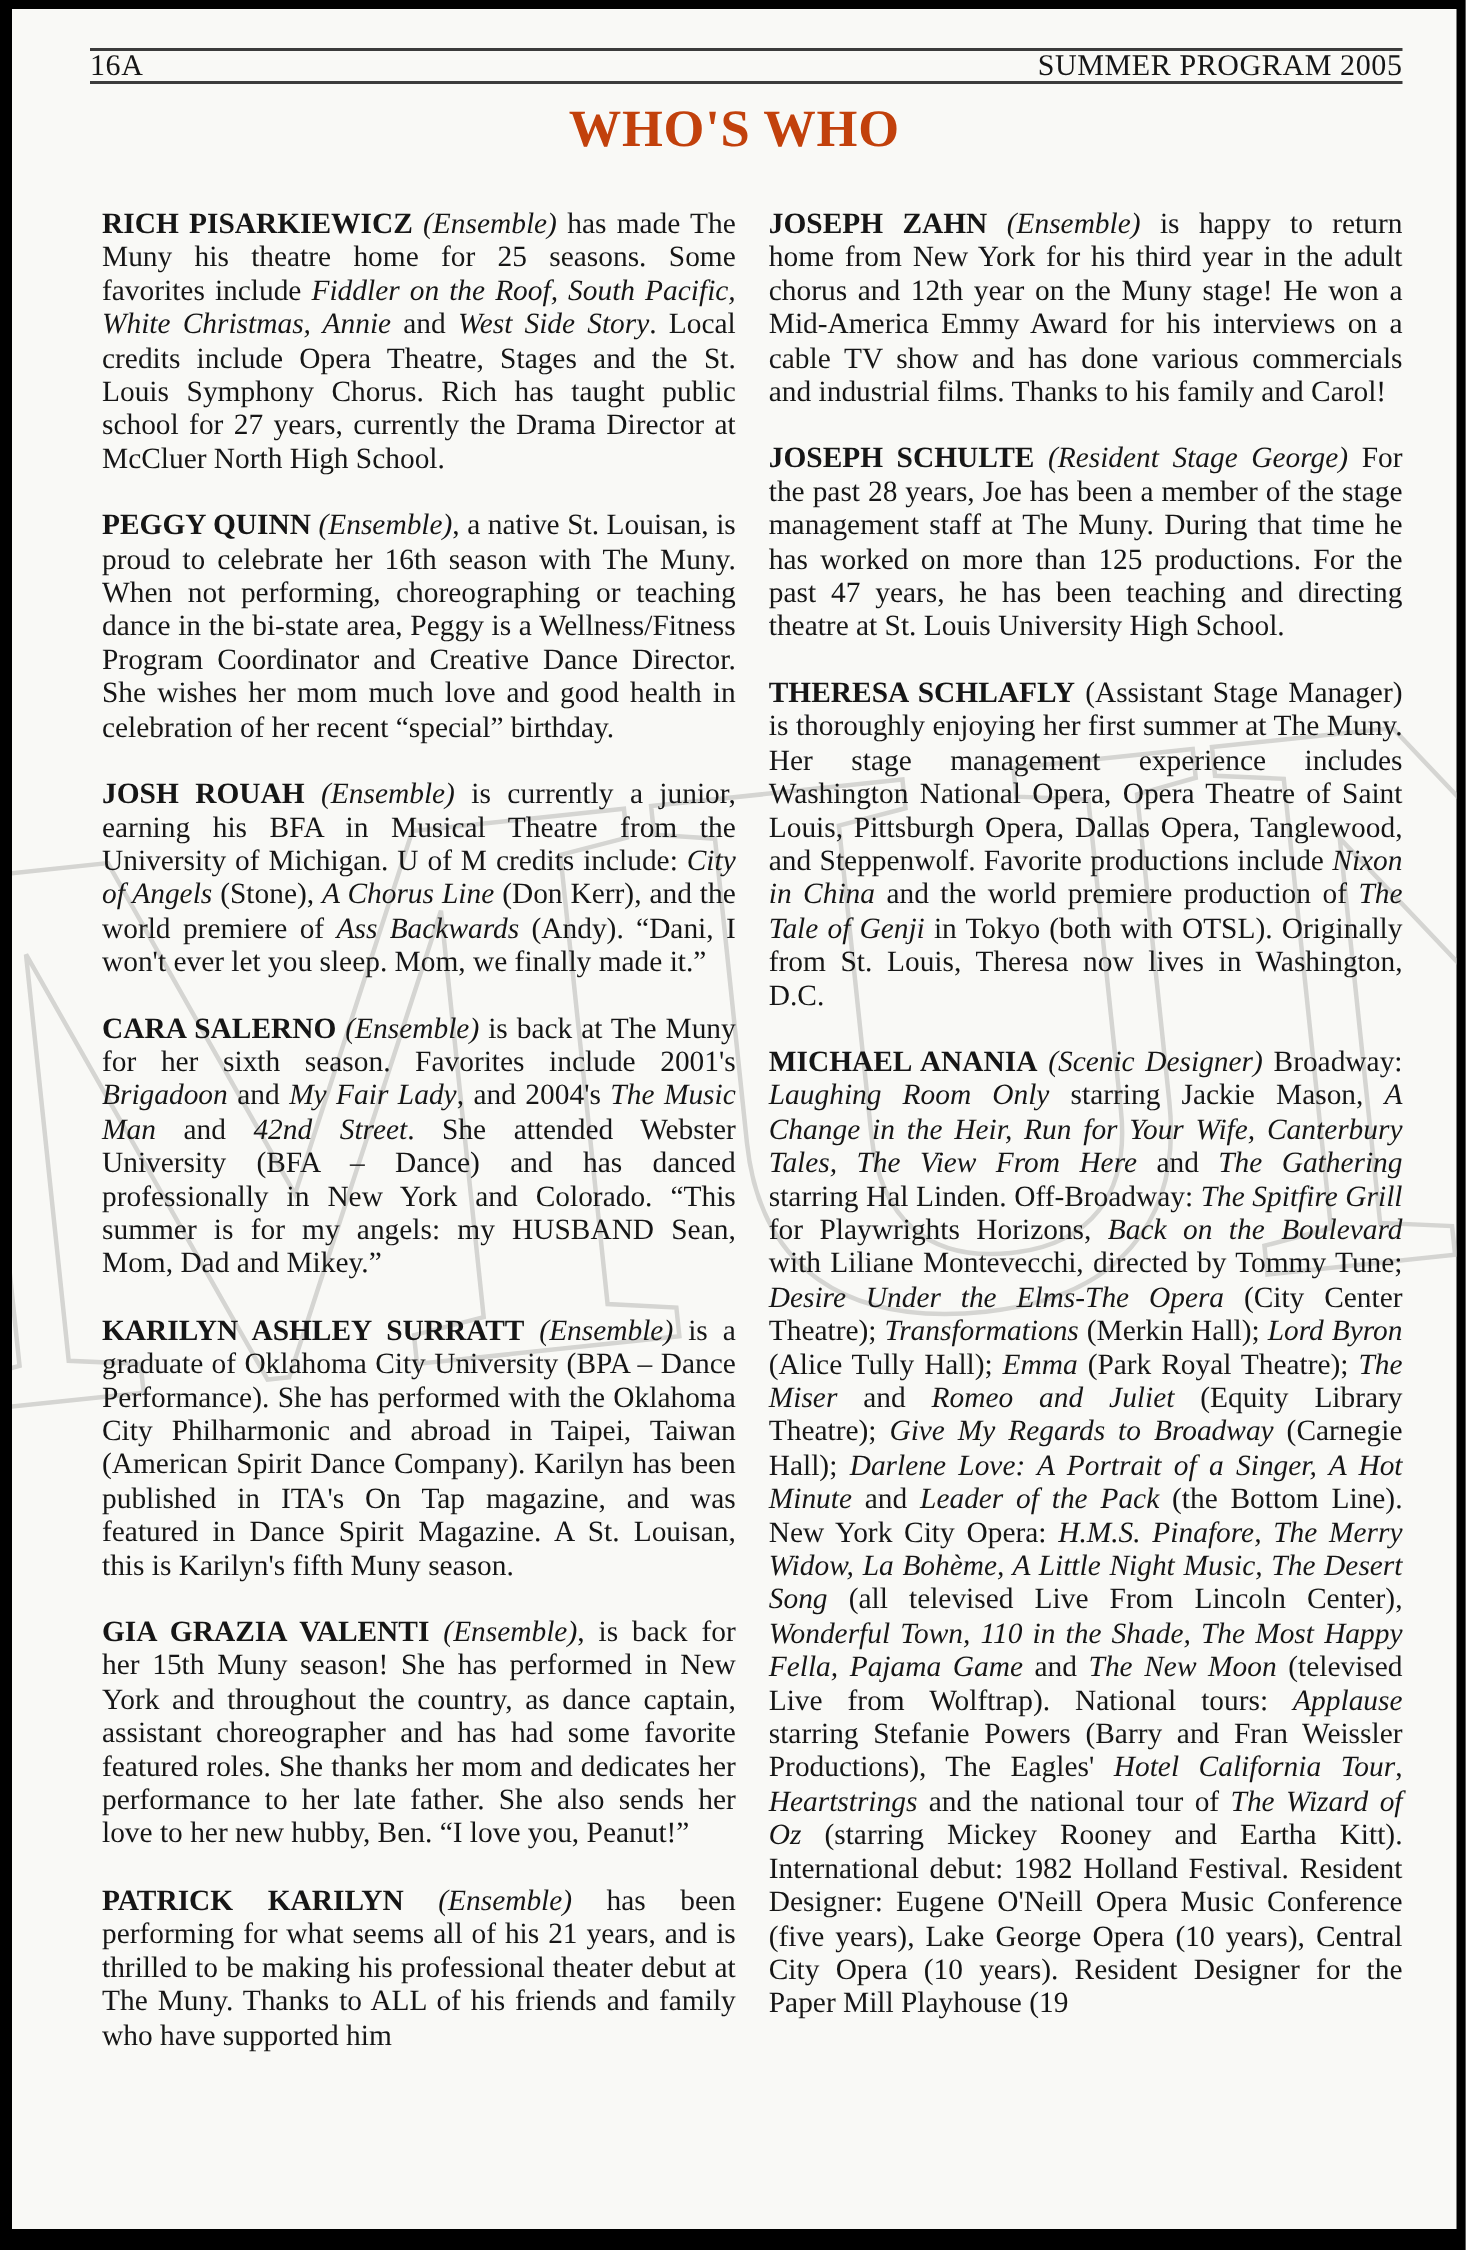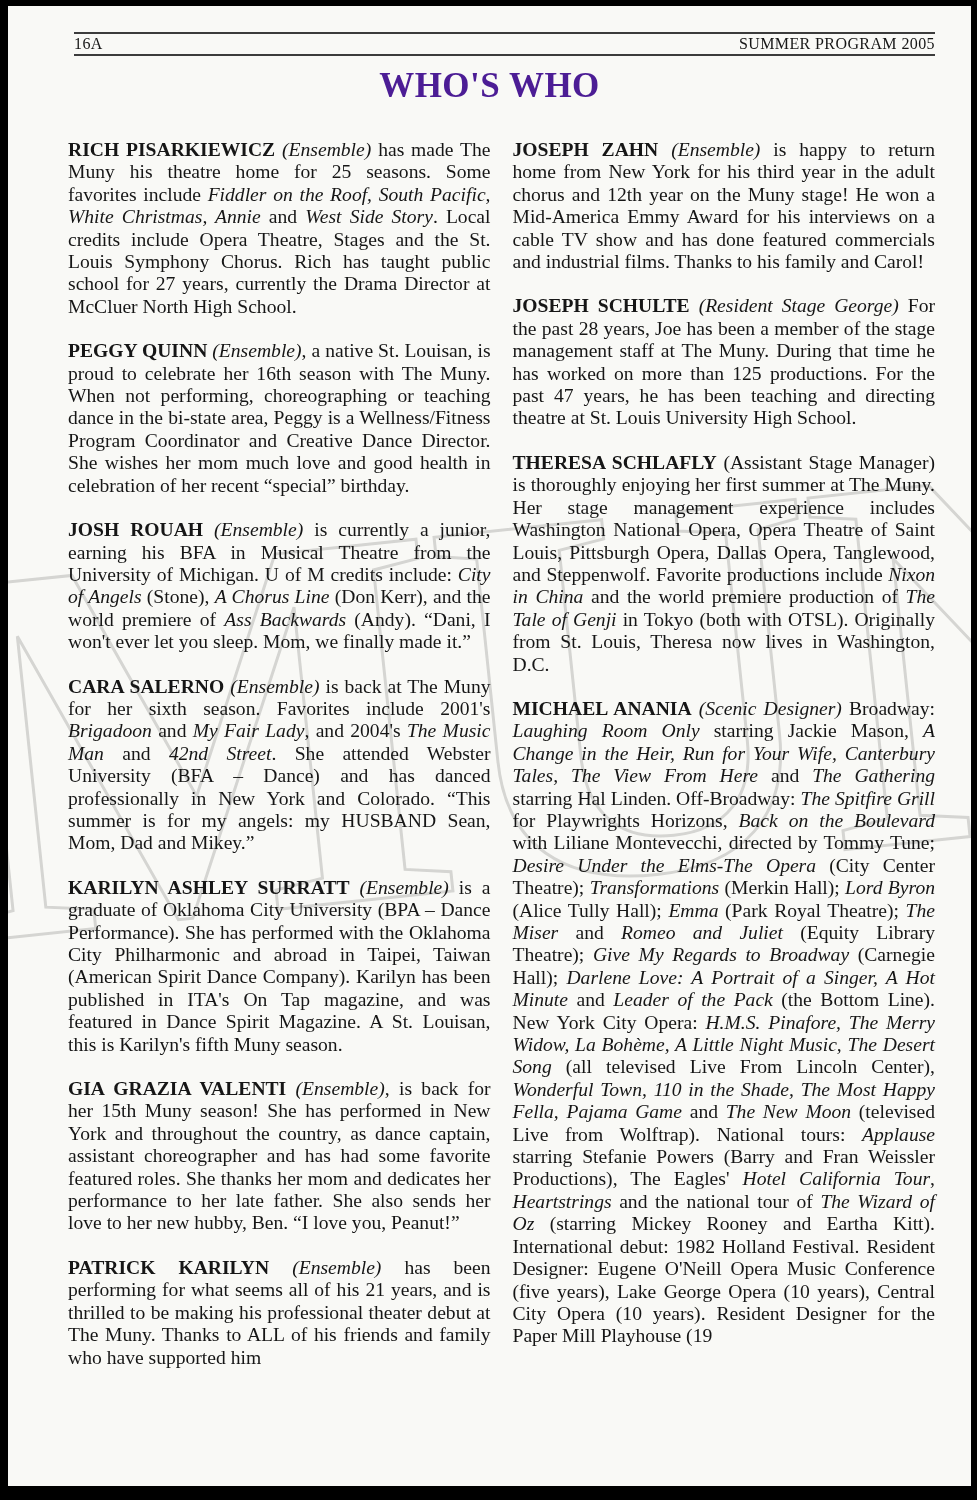--- a/index.html
+++ b/index.html
@@ -6,26 +6,26 @@
   body { width:977px; height:1500px; background:#000; position:relative;
          font-family:"Liberation Serif", serif; }
   .scan { position:absolute; inset:0; background:#000; }
   .page { position:absolute; left:8px; top:6px; width:963px; height:1480px;
           background:#f9f9f6; overflow:hidden; }
   .watermark { position:absolute; top:400px; left:-70px; z-index:0;
                font-family:"Liberation Serif", serif; font-weight:700;
                font-size:540px; line-height:1; white-space:nowrap;
                color:transparent; -webkit-text-stroke:3px #c9c9c6;
                transform:rotate(-6deg); letter-spacing:-0.02em; opacity:.75; }
-  .header { position:absolute; left:66px; right:36px; top:26px; height:24px;
+  .header { position:absolute; left:52px; right:36px; top:26px; height:24px;
             border-top:2px solid #3c3c3c; border-bottom:2px solid #3c3c3c;
             display:flex; justify-content:space-between; align-items:center;
-            font-size:16px; color:#161616; letter-spacing:.4px; z-index:2; }
+            font-size:20px; color:#161616; letter-spacing:.4px; z-index:2; }
   .title { position:absolute; left:0; right:0; top:60px; text-align:center;
-           font-size:35px; font-weight:700; color:#4c1d95; letter-spacing:.5px;
+           font-size:35px; font-weight:700; color:#c2410c; letter-spacing:.5px;
            z-index:2; }
   .columns { position:absolute; left:60px; right:36px; top:109px; bottom:0;
              display:flex; gap:22px; z-index:1;margin-top:24px; }
   .col { flex:1 1 0; color:#161616; font-size:19.6px; line-height:22.4px; }
   .entry { text-align:justify; margin-bottom:22px; }
   .b { font-weight:700; }
   .i { font-style:italic; }
 </style>
 </head>
 <body>
@@ -42,20 +42,20 @@
       <div class="col">
           <p class="entry"><span class="b">RICH PISARKIEWICZ</span><span> </span><span class="i">(Ensemble)</span><span> has made The Muny his theatre home for 25 seasons. Some favorites include </span><span class="i">Fiddler on the Roof, South Pacific, White Christmas, Annie</span><span> and </span><span class="i">West Side Story</span><span>. Local credits include Opera Theatre, Stages and the St. Louis Symphony Chorus. Rich has taught public school for 27 years, currently the Drama Director at McCluer North High School.</span></p>
           <p class="entry"><span class="b">PEGGY QUINN</span><span> </span><span class="i">(Ensemble)</span><span>, a native St. Louisan, is proud to celebrate her 16th season with The Muny. When not performing, choreographing or teaching dance in the bi-state area, Peggy is a Wellness/Fitness Program Coordinator and Creative Dance Director. She wishes her mom much love and good health in celebration of her recent “special” birthday.</span></p>
           <p class="entry"><span class="b">JOSH ROUAH</span><span> </span><span class="i">(Ensemble)</span><span> is currently a junior, earning his BFA in Musical Theatre from the University of Michigan. U of M credits include: </span><span class="i">City of Angels</span><span> (Stone), </span><span class="i">A Chorus Line</span><span> (Don Kerr), and the world premiere of </span><span class="i">Ass Backwards</span><span> (Andy). “Dani, I won't ever let you sleep. Mom, we finally made it.”</span></p>
           <p class="entry"><span class="b">CARA SALERNO</span><span> </span><span class="i">(Ensemble)</span><span> is back at The Muny for her sixth season. Favorites include 2001's </span><span class="i">Brigadoon</span><span> and </span><span class="i">My Fair Lady</span><span>, and 2004's </span><span class="i">The Music Man</span><span> and </span><span class="i">42nd Street</span><span>. She attended Webster University (BFA – Dance) and has danced professionally in New York and Colorado. “This summer is for my angels: my HUSBAND Sean, Mom, Dad and Mikey.”</span></p>
           <p class="entry"><span class="b">KARILYN ASHLEY SURRATT</span><span> </span><span class="i">(Ensemble)</span><span> is a graduate of Oklahoma City University (BPA – Dance Performance). She has performed with the Oklahoma City Philharmonic and abroad in Taipei, Taiwan (American Spirit Dance Company). Karilyn has been published in ITA's On Tap magazine, and was featured in Dance Spirit Magazine. A St. Louisan, this is Karilyn's fifth Muny season.</span></p>
           <p class="entry"><span class="b">GIA GRAZIA VALENTI</span><span> </span><span class="i">(Ensemble)</span><span>, is back for her 15th Muny season! She has performed in New York and throughout the country, as dance captain, assistant choreographer and has had some favorite featured roles. She thanks her mom and dedicates her performance to her late father. She also sends her love to her new hubby, Ben. “I love you, Peanut!”</span></p>
           <p class="entry"><span class="b">PATRICK KARILYN</span><span> </span><span class="i">(Ensemble)</span><span> has been performing for what seems all of his 21 years, and is thrilled to be making his professional theater debut at The Muny. Thanks to ALL of his friends and family who have supported him</span></p>
         </div>
       <div class="col">
-          <p class="entry"><span class="b">JOSEPH ZAHN</span><span> </span><span class="i">(Ensemble)</span><span> is happy to return home from New York for his third year in the adult chorus and 12th year on the Muny stage! He won a Mid-America Emmy Award for his interviews on a cable TV show and has done featured commercials and industrial films. Thanks to his family and Carol!</span></p>
+          <p class="entry"><span class="b">JOSEPH ZAHN</span><span> </span><span class="i">(Ensemble)</span><span> is happy to return home from New York for his third year in the adult chorus and 12th year on the Muny stage! He won a Mid-America Emmy Award for his interviews on a cable TV show and has done various commercials and industrial films. Thanks to his family and Carol!</span></p>
           <p class="entry"><span class="b">JOSEPH SCHULTE</span><span> </span><span class="i">(Resident Stage George)</span><span> For the past 28 years, Joe has been a member of the stage management staff at The Muny. During that time he has worked on more than 125 productions. For the past 47 years, he has been teaching and directing theatre at St. Louis University High School.</span></p>
           <p class="entry"><span class="b">THERESA SCHLAFLY</span><span> (Assistant Stage Manager) is thoroughly enjoying her first summer at The Muny. Her stage management experience includes Washington National Opera, Opera Theatre of Saint Louis, Pittsburgh Opera, Dallas Opera, Tanglewood, and Steppenwolf. Favorite productions include </span><span class="i">Nixon in China</span><span> and the world premiere production of </span><span class="i">The Tale of Genji</span><span> in Tokyo (both with OTSL). Originally from St. Louis, Theresa now lives in Washington, D.C.</span></p>
           <p class="entry"><span class="b">MICHAEL ANANIA</span><span> </span><span class="i">(Scenic Designer)</span><span> Broadway: </span><span class="i">Laughing Room Only</span><span> starring Jackie Mason, </span><span class="i">A Change in the Heir, Run for Your Wife, Canterbury Tales, The View From Here</span><span> and </span><span class="i">The Gathering</span><span> starring Hal Linden. Off-Broadway: </span><span class="i">The Spitfire Grill</span><span> for Playwrights Horizons, </span><span class="i">Back on the Boulevard</span><span> with Liliane Montevecchi, directed by Tommy Tune; </span><span class="i">Desire Under the Elms-The Opera</span><span> (City Center Theatre); </span><span class="i">Transformations</span><span> (Merkin Hall); </span><span class="i">Lord Byron</span><span> (Alice Tully Hall); </span><span class="i">Emma</span><span> (Park Royal Theatre); </span><span class="i">The Miser</span><span> and </span><span class="i">Romeo and Juliet</span><span> (Equity Library Theatre); </span><span class="i">Give My Regards to Broadway</span><span> (Carnegie Hall); </span><span class="i">Darlene Love: A Portrait of a Singer, A Hot Minute</span><span> and </span><span class="i">Leader of the Pack</span><span> (the Bottom Line). New York City Opera: </span><span class="i">H.M.S. Pinafore, The Merry Widow, La Bohème, A Little Night Music, The Desert Song</span><span> (all televised Live From Lincoln Center), </span><span class="i">Wonderful Town, 110 in the Shade, The Most Happy Fella, Pajama Game</span><span> and </span><span class="i">The New Moon</span><span> (televised Live from Wolftrap). National tours: </span><span class="i">Applause</span><span> starring Stefanie Powers (Barry and Fran Weissler Productions), The Eagles' </span><span class="i">Hotel California Tour</span><span>, </span><span class="i">Heartstrings</span><span> and the national tour of </span><span class="i">The Wizard of Oz</span><span> (starring Mickey Rooney and Eartha Kitt). International debut: 1982 Holland Festival. Resident Designer: Eugene O'Neill Opera Music Conference (five years), Lake George Opera (10 years), Central City Opera (10 years). Resident Designer for the Paper Mill Playhouse (19</span></p>
         </div>
     </div>
   </div>
 </div>
 
 </body></html>

